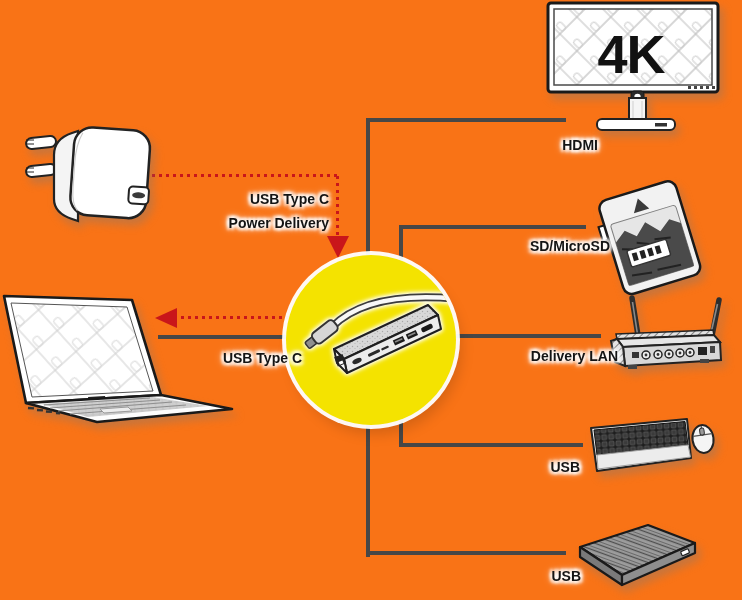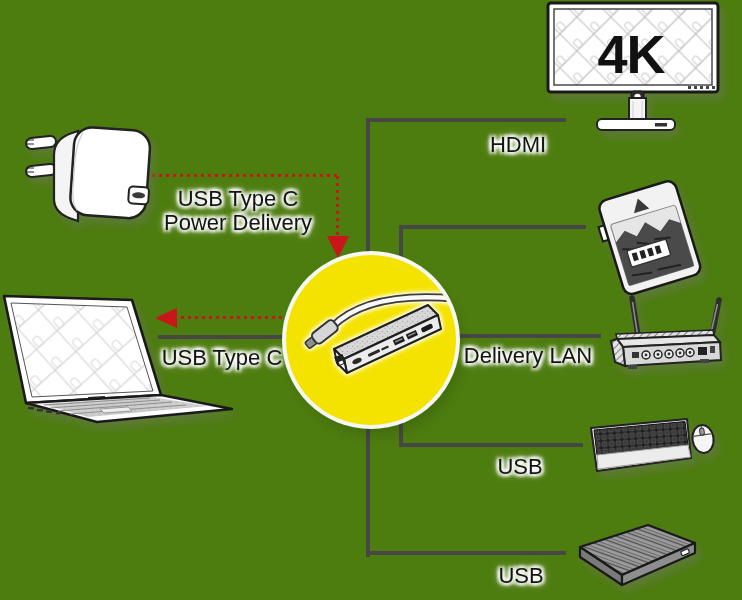--- a/index.html
+++ b/index.html
@@ -3,32 +3,32 @@
 <meta charset="utf-8">
 <style>
   :root{
     --accent-yellow:#F4E300;
     --line-gray:#474747;
     --arrow-red:#C9161A;
     --text-black:#141414;
   }
   html,body{margin:0;padding:0;background:#fff;}
   #stage{
-    position:relative;width:742px;height:600px;background:#4d7c0f;overflow:hidden;
+    position:relative;width:742px;height:600px;background:#f97316;overflow:hidden;
     font-family:"Liberation Sans",sans-serif;
   }
   .gline{position:absolute;background:var(--line-gray);}
   .dot-h{position:absolute;height:3px;background-image:repeating-linear-gradient(90deg,var(--arrow-red) 0 3px,transparent 3px 7px);}
   .dot-v{position:absolute;width:3px;background-image:repeating-linear-gradient(180deg,var(--arrow-red) 0 3px,transparent 3px 7px);}
   .arr{position:absolute;width:0;height:0;}
   .arr-down{border-left:11px solid transparent;border-right:11px solid transparent;border-top:22px solid var(--arrow-red);}
   .arr-left{border-top:10px solid transparent;border-bottom:10px solid transparent;border-right:22px solid var(--arrow-red);}
   .lbl{
-    position:absolute;font-weight:normal;font-size:22px;line-height:24px;color:var(--text-black);
-    text-align:center;letter-spacing:0;
+    position:absolute;font-weight:bold;font-size:14px;line-height:24px;color:var(--text-black);
+    text-align:right;letter-spacing:0;
     text-shadow:-2px -2px 3px #fff,2px -2px 3px #fff,-2px 2px 3px #fff,2px 2px 3px #fff,0 0 6px #fff,0 0 10px #fff;
   }
   .dev{position:absolute;filter:drop-shadow(4px 6px 4px rgba(120,120,120,0.38));}
   #hub-circle{
     position:absolute;left:286px;top:255px;width:170px;height:170px;border-radius:50%;
     background:var(--accent-yellow);overflow:hidden;
     box-shadow:0 0 0 4px rgba(255,255,255,0.95), 5px 9px 14px rgba(0,0,0,0.15);
   }
   #hub-circle svg{filter:drop-shadow(0 0 2px #fff) drop-shadow(0 0 2px #fff);}
   svg text{font-family:"Liberation Sans",sans-serif;}
@@ -225,20 +225,21 @@
   </svg>
 
   <svg class="dev" style="left:563px;top:513px" width="178" height="86" viewBox="0 0 178 86">
     <polygon points="17,34 85,12 132,30 59,62" fill="url(#hddTex)" stroke="#1a1a1a" stroke-width="2.2" stroke-linejoin="round"></polygon>
     <polygon points="17,34 59,62 59,72 17,44" fill="#7a7a7a" stroke="#1a1a1a" stroke-width="2.2" stroke-linejoin="round"></polygon>
     <polygon points="59,62 132,30 132,40 59,72" fill="#8e8e8e" stroke="#1a1a1a" stroke-width="2.2" stroke-linejoin="round"></polygon>
     <rect x="118" y="37" width="8" height="4.5" rx="1" fill="#fff" stroke="#222" stroke-width="1.2" transform="rotate(-23 122 39)"></rect>
   </svg>
 
   <div class="lbl" style="left:438px;top:133px;width:160px">HDMI</div>
+  <div class="lbl" style="left:430px;top:234px;width:180px">SD/MicroSD</div>
   <div class="lbl" style="left:438px;top:344px;width:180px">Delivery LAN</div>
   <div class="lbl" style="left:460px;top:455px;width:120px">USB</div>
   <div class="lbl" style="left:461px;top:564px;width:120px">USB</div>
   <div class="lbl" style="left:147px;top:187px;width:182px">
     <div>USB Type C</div>
     <div>Power Delivery</div>
   </div>
   <div class="lbl" style="left:142px;top:346px;width:160px">USB Type C</div>
 
 </div>

